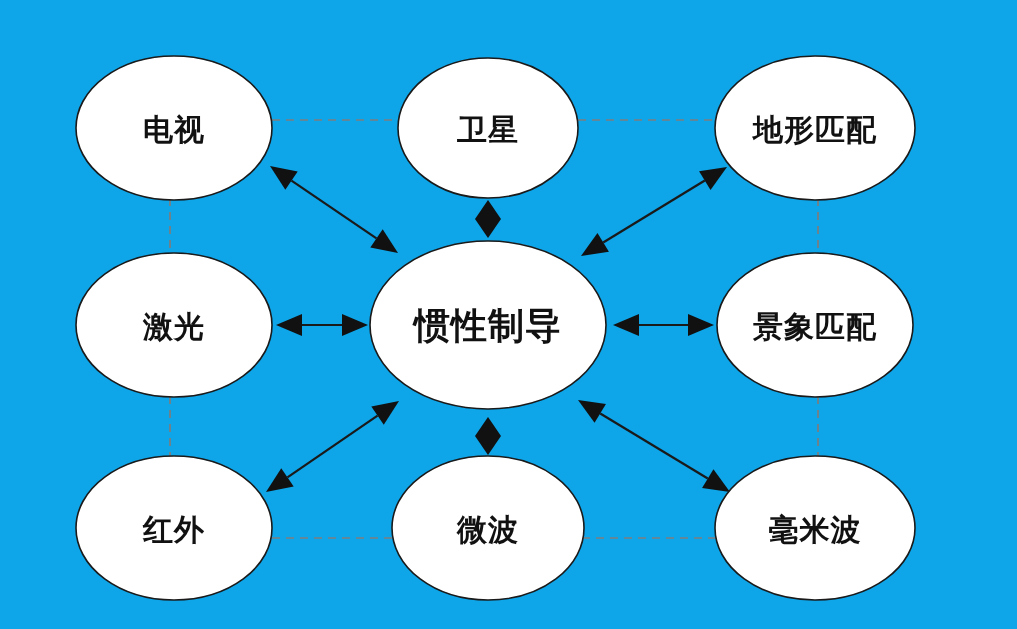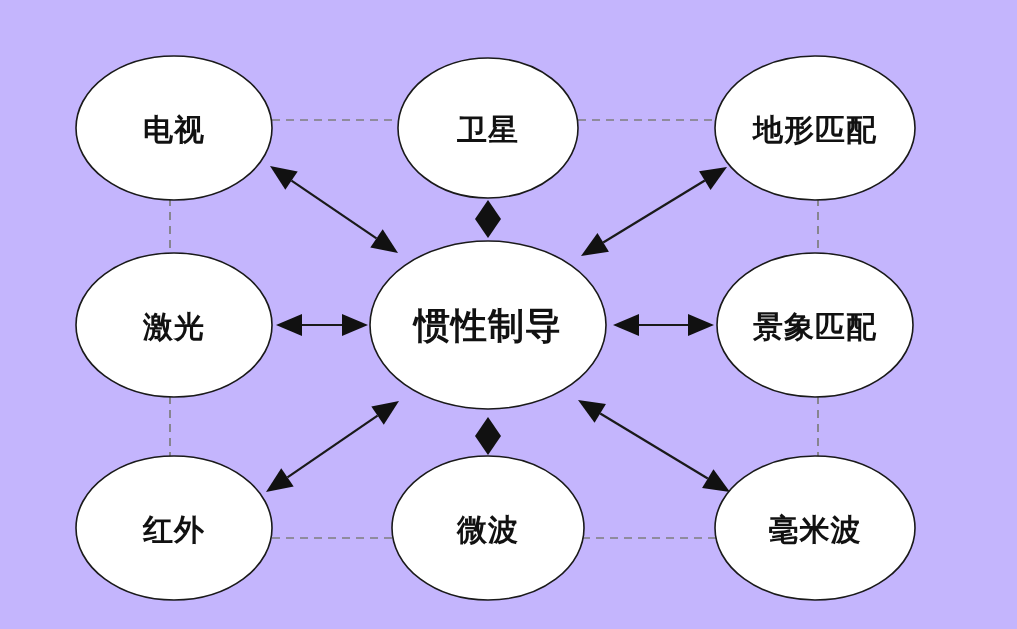--- a/index.html
+++ b/index.html
@@ -8,21 +8,21 @@
     padding: 0;
     background: #ffffff;
   }
   body {
     font-family: "Liberation Serif", "DejaVu Serif", serif;
   }
   #diagram-root {
     position: relative;
     width: 1017px;
     height: 629px;
-    background: #c4b5fd;
+    background: #0ea5e9;
     overflow: hidden;
   }
   #diagram-svg {
     position: absolute;
     left: 0;
     top: 0;
     width: 1017px;
     height: 629px;
     display: block;
   }

